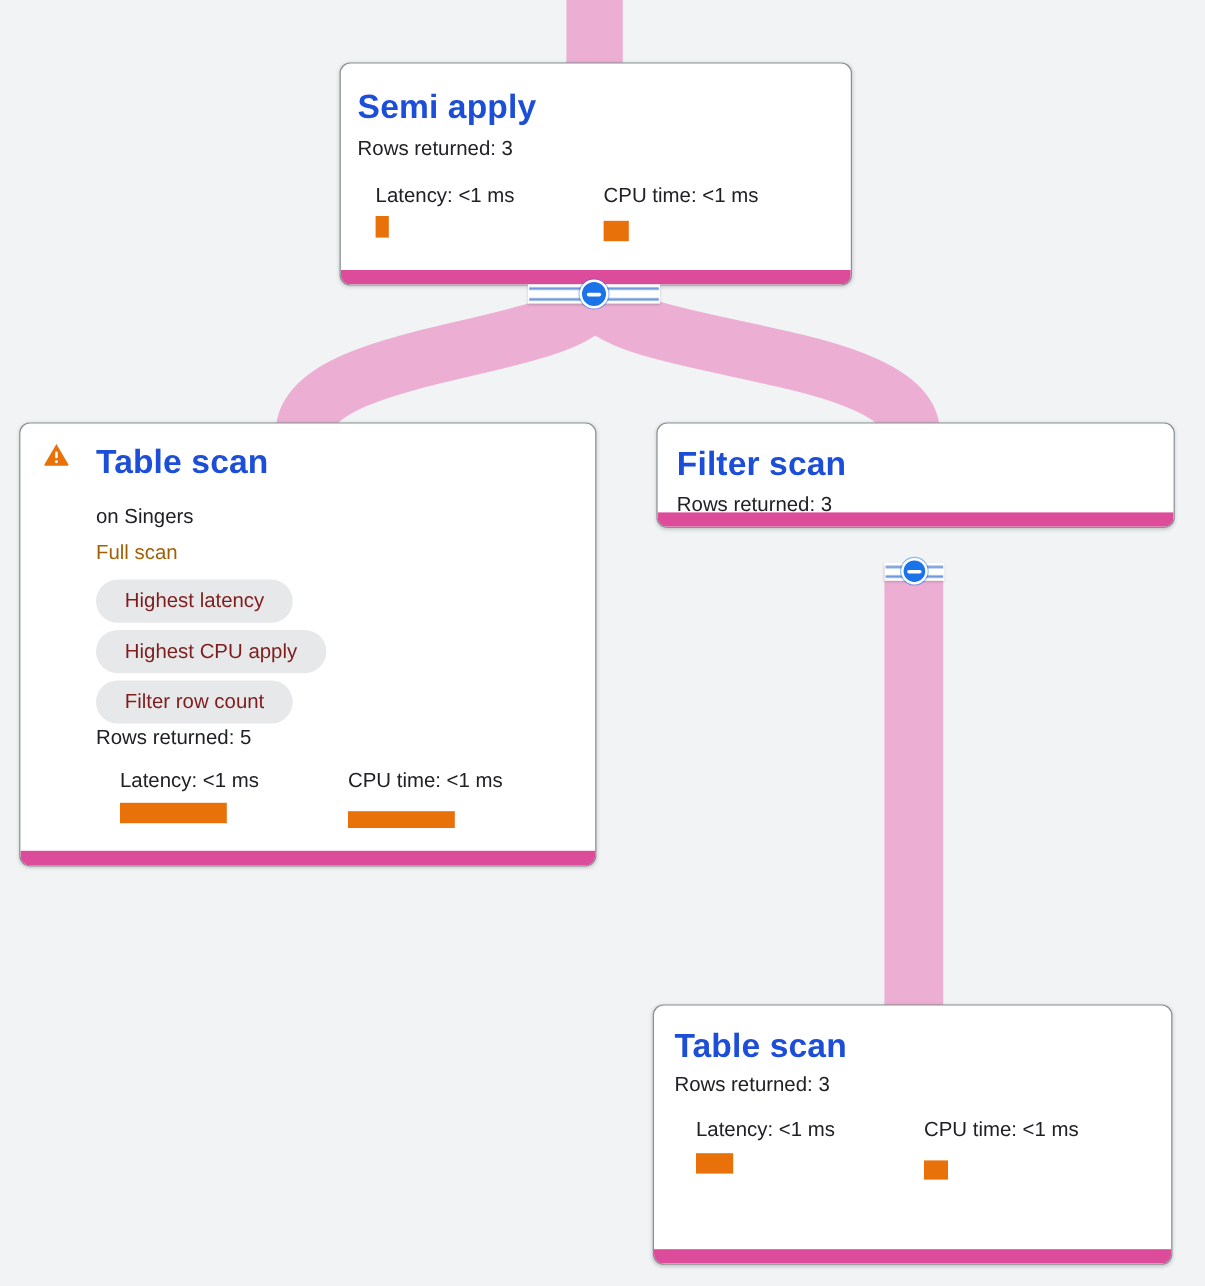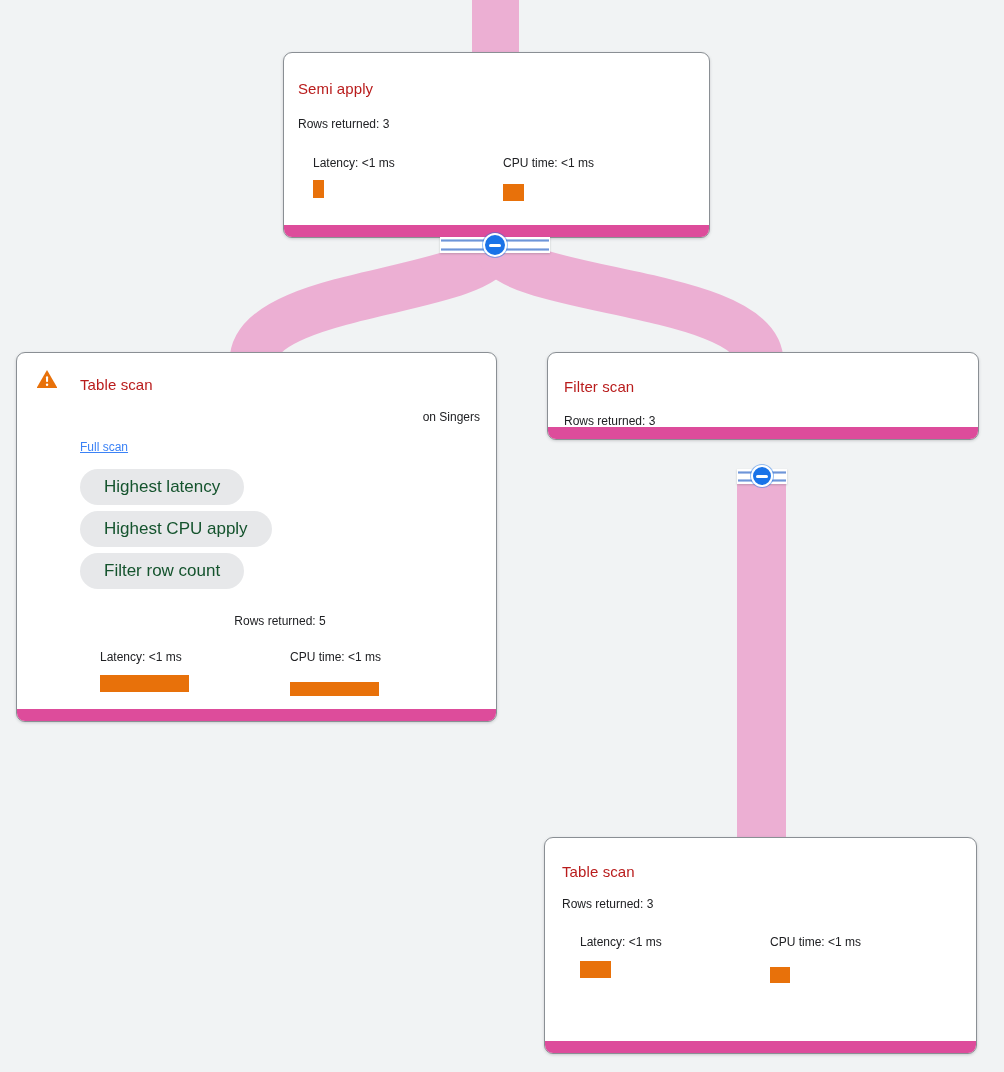--- a/index.html
+++ b/index.html
@@ -17,47 +17,47 @@
     background:#FFFFFF;
     border:1px solid #8A8F94;
     border-radius:9px;
     box-shadow:0 1px 3px rgba(60,64,67,.22);
     overflow:hidden;
   }
   .accent {
     position:absolute; left:0; right:0; bottom:0; height:12px;
     background:#DD4C9B;
   }
-  .title   { font-size:15px; font-weight:400; line-height:28px; color:#b91c1c; letter-spacing:.1px; }
-  .line    { font-size:12px; line-height:24px; color:#202124; }
-  .muted   { color:#3b82f6;text-decoration:underline; }
+  .title   { font-size:28px; font-weight:700; line-height:28px; color:#1d4ed8; letter-spacing:.1px; }
+  .line    { font-size:17px; line-height:24px; color:#202124; }
+  .muted   { color:#a16207; }
   .badge-row { margin-top:6px; }
   .badge {
-    display:inline-block; background:#E7E8EA; color:#14532d;
+    display:inline-block; background:#E7E8EA; color:#7f1d1d;
     font-size:17px; line-height:36px; padding:0 24px; border-radius:18px;
   }
   .metrics { display:flex;justify-content:flex-end; }
   .metric  { width:190px; }
   .bar     { background:#E8710A; }
 
   
   .card-semi { left:283px; top:52px; width:427px; height:186px; }
   .card-semi .content { padding:22px 16px 0 14px; }
   .card-semi .rows    { margin-top:9px; }
   .card-semi .metrics { margin-top:15px; }
   .bar-semi-lat { width:11px; height:18px; margin-top:5px; }
   .bar-semi-cpu { width:21px; height:17px; margin-top:9px; }
 
   
   .card-singers { left:16px; top:352px; width:481px; height:370px; }
   .card-singers .content { padding:18px 16px 0 63px; }
-  .card-singers .subtitle  { margin-top:6px;text-align:right; }
+  .card-singers .subtitle  { margin-top:20px; }
   .card-singers .scan-type { margin-top:6px; }
   .card-singers .badges    { margin-top:10px; }
-  .card-singers .rows      { margin-top:20px;text-align:center; }
+  .card-singers .rows      { margin-top:0; }
   .card-singers .metrics   { margin-top:12px; }
   .warn-pos { position:absolute; left:19px; top:16px; }
   .bar-ts1-lat { width:89px; height:17px; margin-top:6px; }
   .bar-ts1-cpu { width:89px; height:14px; margin-top:13px; }
 
   
   .card-filter { left:547px; top:352px; width:432px; height:88px; }
   .card-filter .content { padding:20px 16px 0 16px; }
   .card-filter .rows    { margin-top:8px; }
 

